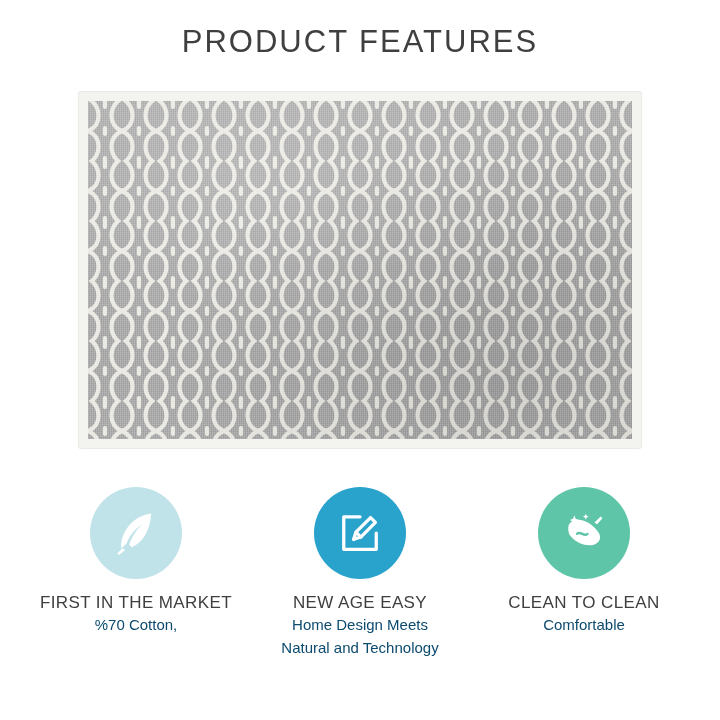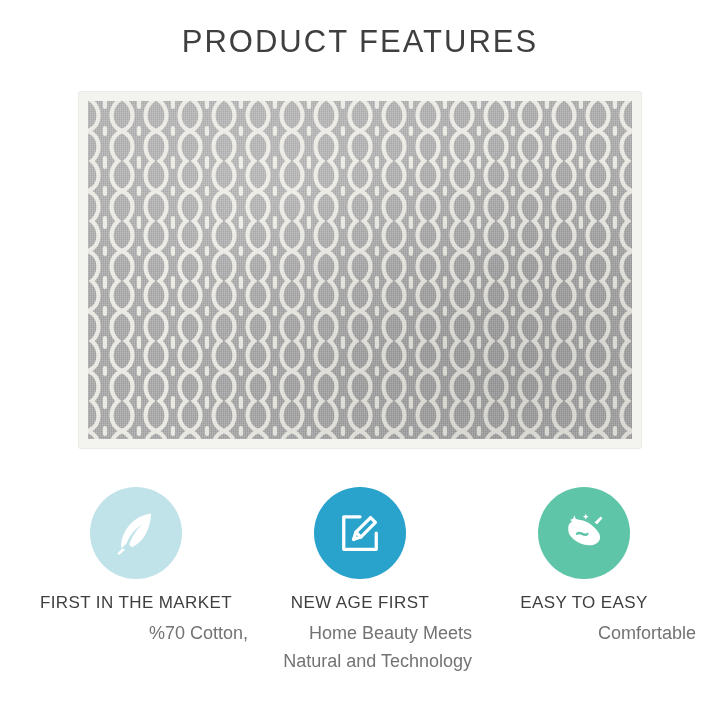--- a/index.html
+++ b/index.html
@@ -91,29 +91,27 @@
     border-radius: 50%;
     margin: 0 auto 14px auto;
     display: flex;
     align-items: center;
     justify-content: center;
   }
   .feature-title {
     font-size: 17px;
     letter-spacing: 0.4px;
     color: #3f3f3f;
-    margin-bottom: 7px;
     white-space: nowrap;
   }
   .feature-line {
-    font-size: 18px;
-    color: #737373;
+    font-size: 15px;
+    color: #0c4a6e;
     line-height: 1.55;
     white-space: nowrap;
-    text-align: right;
   }
 </style>
 </head>
 <body>
 
 <div class="page">
 
   <div class="title">PRODUCT FEATURES</div>
 
   <div class="rug-wrap">
@@ -157,39 +155,39 @@
     <div class="feature">
       <div class="badge" style="background:#2aa3cc">
         <svg width="52" height="52" viewBox="0 0 64 64">
           <g fill="none" stroke="#ffffff" stroke-width="4" stroke-linejoin="round" stroke-linecap="round">
             <path d="M52 32 L 52 52 L 12 52 L 12 12 L 32 12"></path>
             <path d="M24 40 L 27 31 L 45 13 L 51 19 L 33 37 Z"></path>
             <path d="M27 31 L 33 37"></path>
           </g>
         </svg>
       </div>
-      <div class="feature-title">NEW AGE FIRST</div>
-      <div class="feature-line">Home Beauty Meets</div>
+      <div class="feature-title">NEW AGE EASY</div>
+      <div class="feature-line">Home Design Meets</div>
       <div class="feature-line">Natural and Technology</div>
     </div>
 
     <div class="feature">
       <div class="badge" style="background:#5fc5a8">
         <svg width="56" height="56" viewBox="0 0 64 64">
           <g fill="#ffffff">
             <path d="M14 26 C 14 20, 20 16, 28 17 C 36 18, 44 24, 49 32 C 52 37, 50 43, 44 45 C 36 48, 24 44, 17 36 C 14 33, 14 29, 14 26 Z"></path>
             <path d="M44 20 L 51 13 L 53 15 L 47 22 Z"></path>
           </g>
           <g fill="none" stroke="#5fc5a8" stroke-width="2.6" stroke-linecap="round">
             <path d="M24 33 C 28 29, 32 37, 36 33"></path>
           </g>
           <g fill="#ffffff">
             <path d="M21 12 l1.6 3.6 3.6 1.6 -3.6 1.6 -1.6 3.6 -1.6 -3.6 -3.6 -1.6 3.6 -1.6 Z"></path>
             <path d="M34 10 l1 2.4 2.4 1 -2.4 1 -1 2.4 -1 -2.4 -2.4 -1 2.4 -1 Z"></path>
           </g>
         </svg>
       </div>
-      <div class="feature-title">EASY TO EASY</div>
+      <div class="feature-title">CLEAN TO CLEAN</div>
       <div class="feature-line">Comfortable</div>
     </div>
 
   </div>
 </div>
 
 </body></html>

